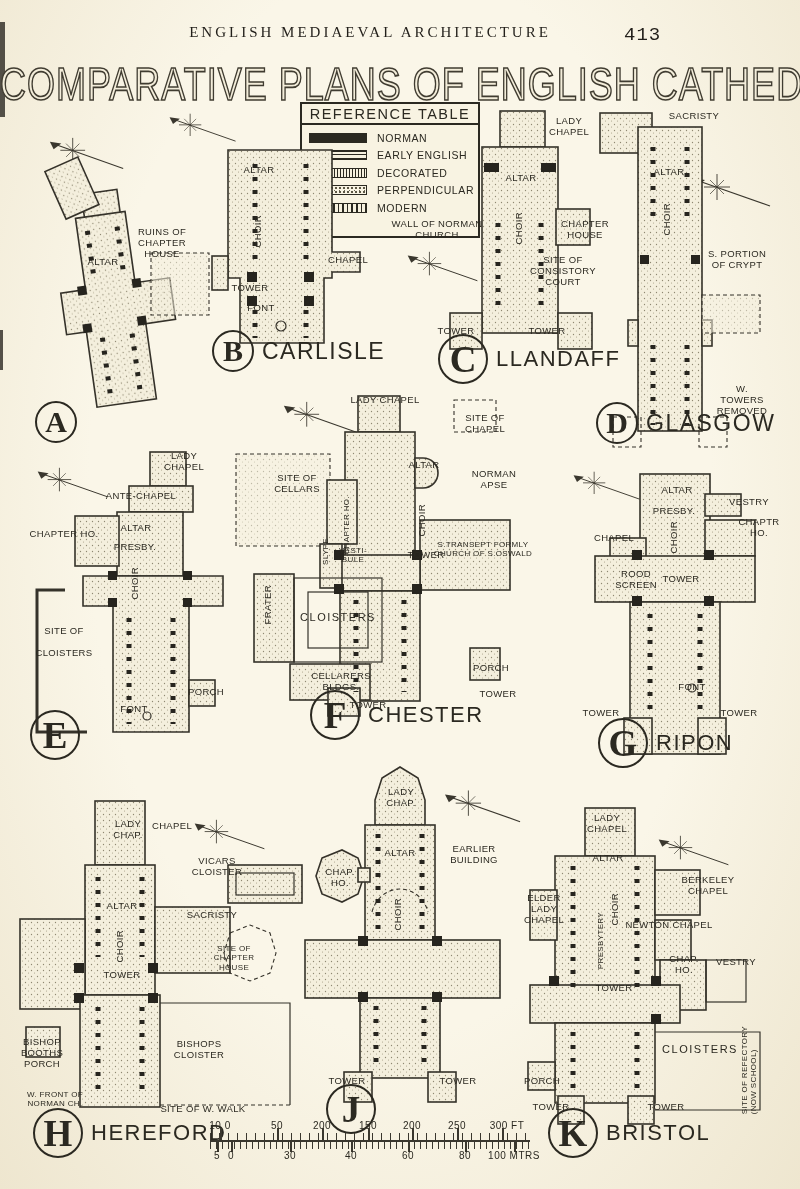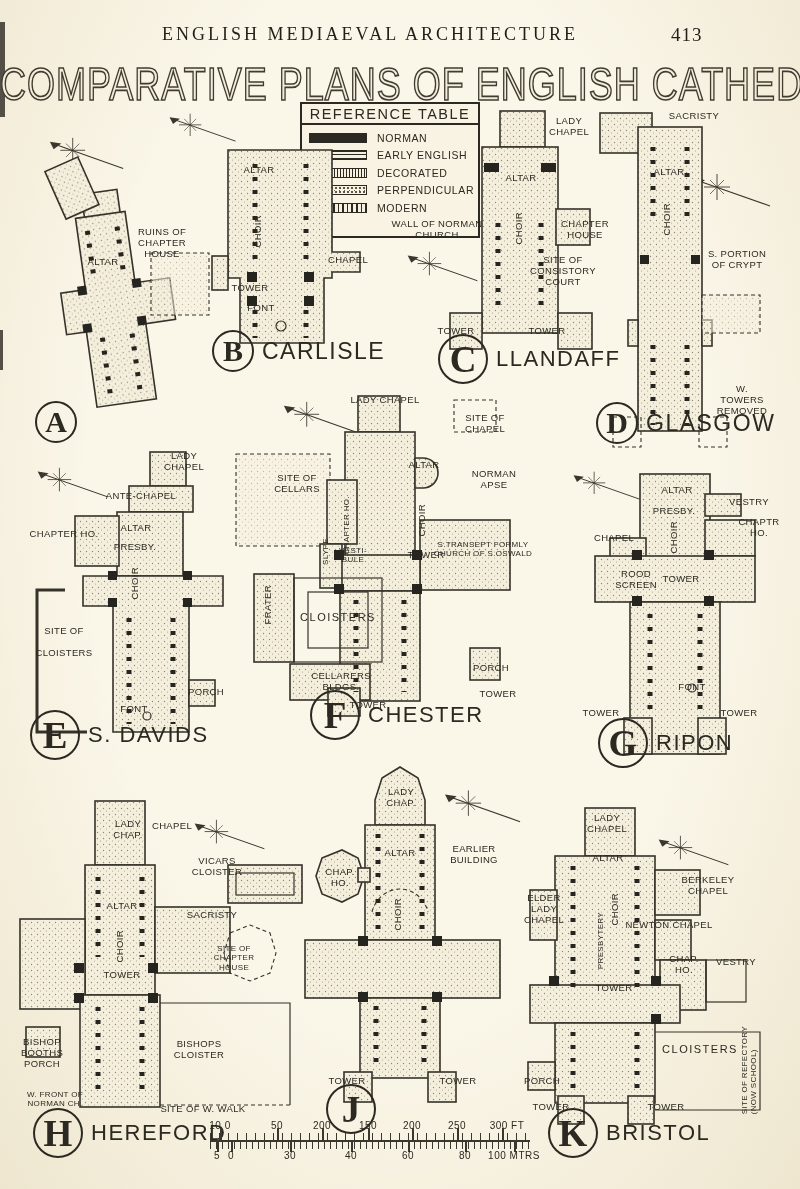--- a/index.html
+++ b/index.html
@@ -3,22 +3,22 @@
 <meta charset="utf-8">
 <style>
   html,body{margin:0;padding:0}
   body{width:800px;height:1189px;position:relative;overflow:hidden;
        background:#f6f1df;font-family:"Liberation Sans",sans-serif;color:#2b2921}
   .page{position:absolute;inset:0;
         background:radial-gradient(ellipse at 50% 42%,#faf6e8 55%,#eee6cf 100%);}
   .artifact{position:absolute;background:#1d1b16;opacity:.75}
 
   .hdr{position:absolute;left:0;top:24px;width:740px;text-align:center;
-       font-family:"Liberation Serif",serif;font-size:18px;letter-spacing:3px;color:#221f1a}
-  .pageno{position:absolute;left:671px;top:24px;font-family:Liberation Serif, serif;
+       font-family:"Liberation Serif",serif;font-size:15px;letter-spacing:3px;color:#221f1a}
+  .pageno{position:absolute;left:624px;top:24px;font-family:Liberation Mono, monospace;
        font-size:19px;letter-spacing:1px;color:#221f1a}
   .title{position:absolute;left:0;top:57px;width:800px;text-align:center;
        font-size:36px;letter-spacing:1px;font-weight:normal;
        color:#f3edda;-webkit-text-stroke:1.3px #403c31;
        transform:scaleY(1.3);transform-origin:top center;white-space:nowrap}
 
   .legend{position:absolute;left:300px;top:102px;width:180px;height:136px;
        border:2px solid #2b2921;background:#f8f3e2;box-sizing:border-box}
   .legend .lt{font-size:14.5px;letter-spacing:1.5px;text-align:center;
        border-bottom:2px solid #2b2921;padding:2px 0 1px}
@@ -282,21 +282,20 @@
   <span class="lbl" style="left:64px;top:528px">CHAPTER HO.</span>
   <span class="lbl" style="left:136px;top:522px">ALTAR</span>
   <span class="lbl" style="left:135px;top:541px">PRESBY.</span>
   <span class="lbl v" style="left:129px;top:567px">CHOIR</span>
   <span class="lbl sp" style="left:64px;top:620px">SITE OF
 CLOISTERS</span>
   <span class="lbl" style="left:206px;top:686px">PORCH</span>
   <span class="lbl" style="left:134px;top:703px">FONT</span>
   <div class="cap big" style="left:30px;top:710px">
     <span class="badge">E</span>
-    <span class="name">S. DAVIDS</span>
   </div>
 
   <svg class="plan" width="290" height="332" style="left:232px;top:392px">
     <rect class="dashf" x="4" y="62" width="94" height="92"></rect>
     <rect class="dash" x="222" y="8" width="42" height="32"></rect>
     <rect class="sh" x="126" y="4" width="42" height="36"></rect>
     <rect class="sh" x="113" y="40" width="70" height="125"></rect>
     <path class="sh" d="M183,66 h8 a15,15 0 0 1 0,30 h-8 z"></path>
     <rect class="sh" x="188" y="128" width="90" height="70"></rect>
     <rect class="sh" x="108" y="163" width="80" height="36"></rect>

